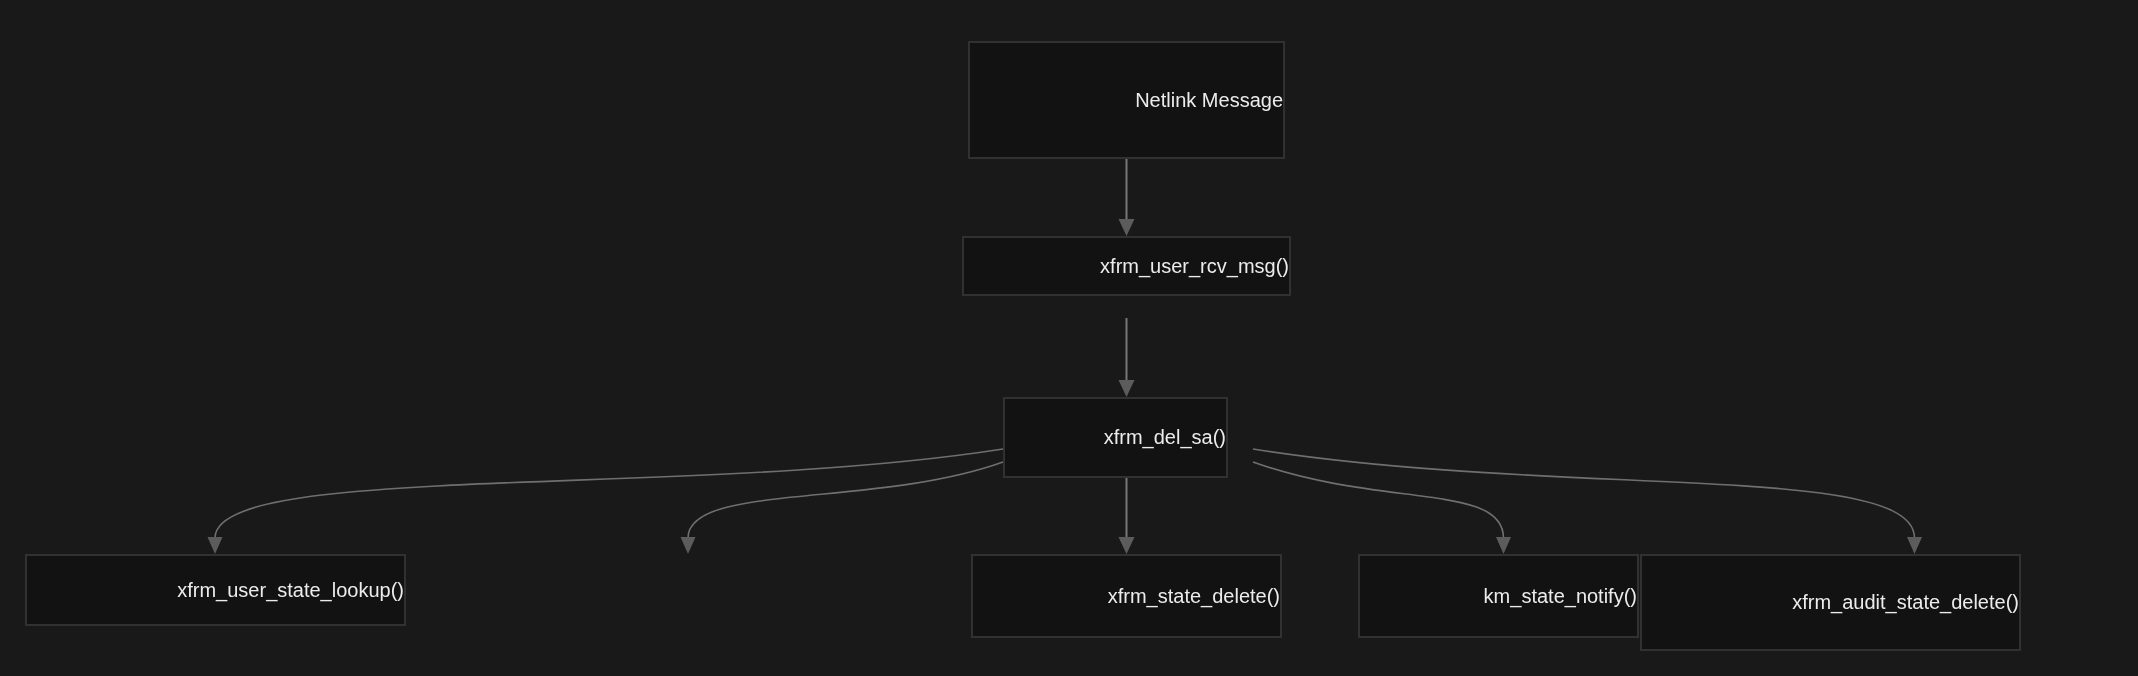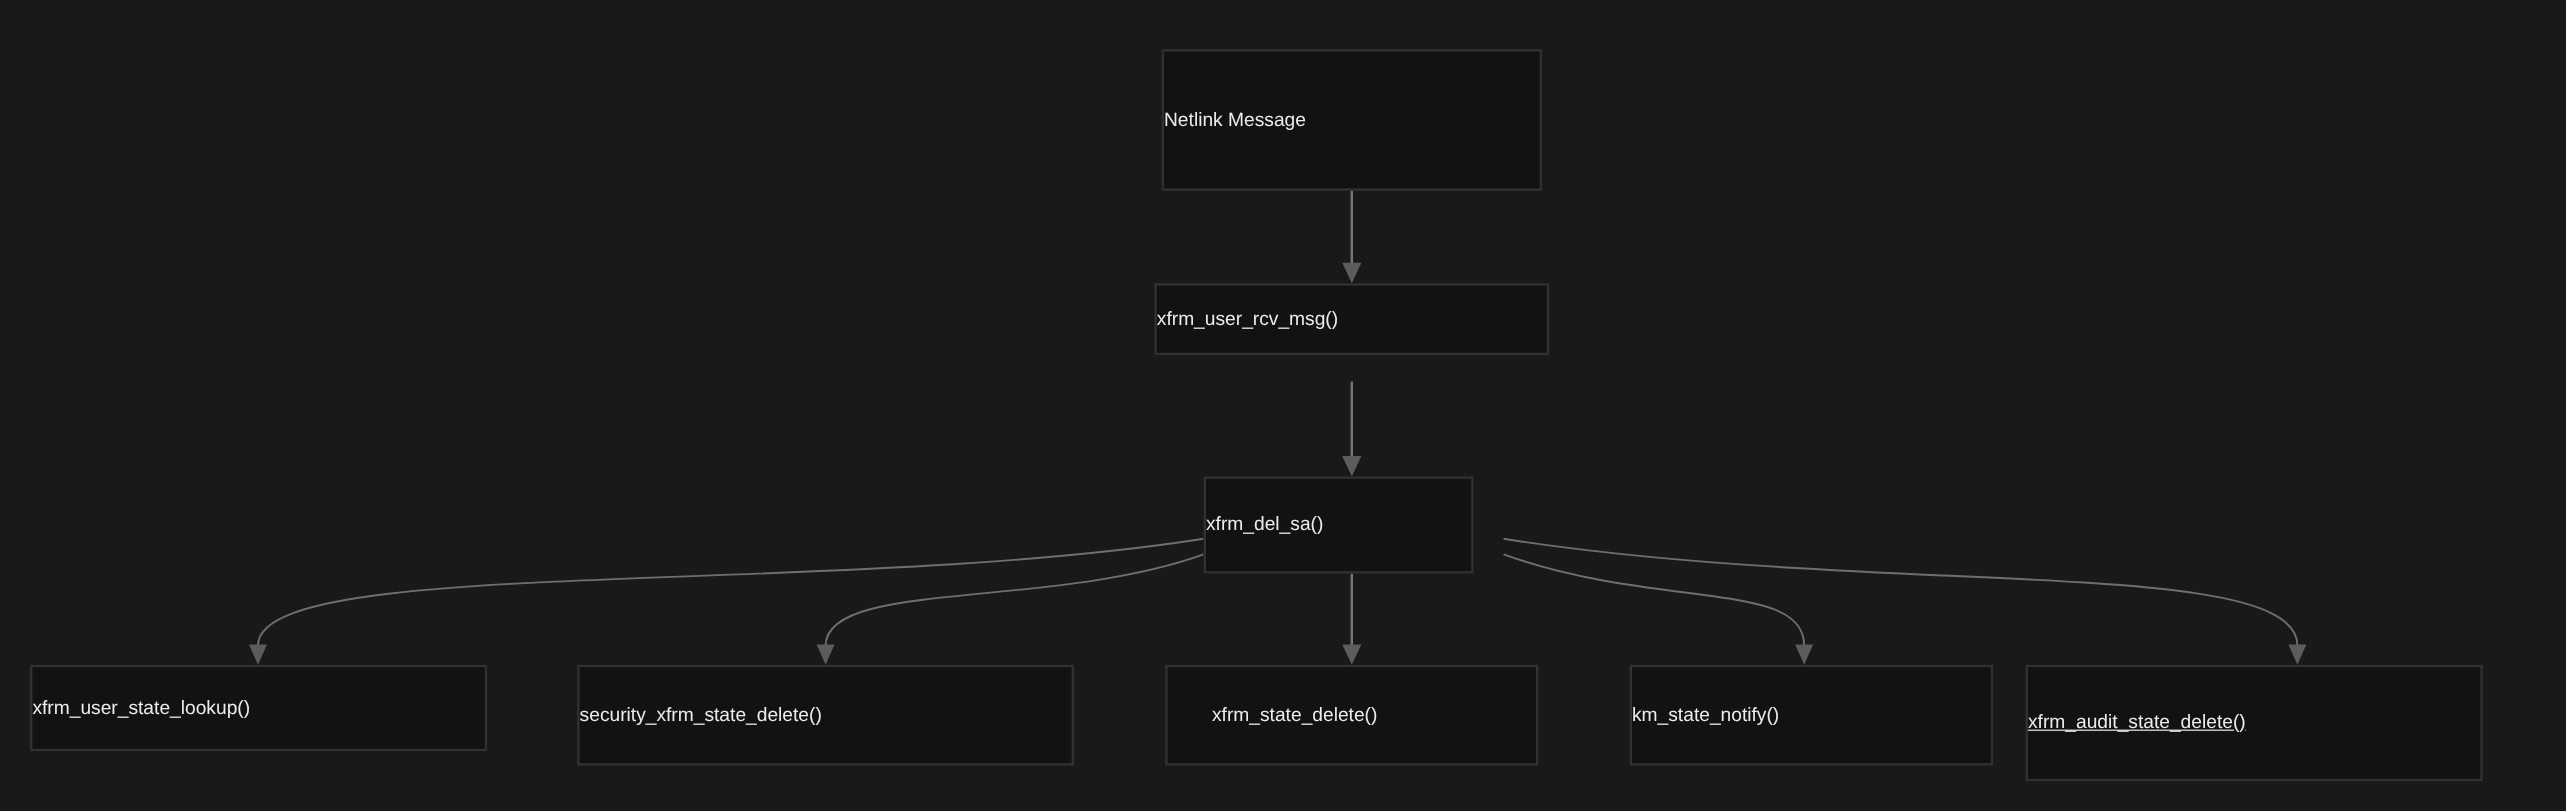--- a/index.html
+++ b/index.html
@@ -35,37 +35,37 @@
   .arrowhead {
     fill: #5c5c5c;
     stroke: none;
   }
   .node {
     position: absolute;
     background: #121212;
     border: 2px solid #313131;
     box-sizing: border-box;
     color: #ececec;
-    font-size: 16px;
+    font-size: 20px;
     display: flex;
     flex-direction: column;
-    align-items: flex-start;
+    align-items: flex-end;
     justify-content: center;
     text-align: center;
     line-height: 37px;
     white-space: nowrap;
   }
   .node-netlink        { left: 968px;  top: 41px;  width: 317px; height: 118px; }
   .node-rcv-msg        { left: 962px;  top: 236px; width: 329px; height: 60px; }
   .node-del-sa         { left: 1003px; top: 397px; width: 225px; height: 81px; }
   .node-lookup         { left: 25px;   top: 554px; width: 381px; height: 72px; }
   .node-security-del   { left: 481px;  top: 554px; width: 414px; height: 84px; }
   .node-state-del      { left: 971px;  top: 554px; width: 311px; height: 84px; padding-left: 37px; }
-  .node-km-notify      { left: 1358px; top: 554px; width: 303px; height: 84px; }
-  .node-audit-del      { left: 1688px; top: 554px; width: 381px; height: 97px; text-decoration: underline; }
+  .node-km-notify      { left: 1358px; top: 554px; width: 281px; height: 84px; }
+  .node-audit-del      { left: 1640px; top: 554px; width: 381px; height: 97px; }
 </style>
 </head>
 <body>
 
 <div class="canvas">
 
   <svg class="edges" viewBox="0 0 2138 676" xmlns="http://www.w3.org/2000/svg">
 
     <line class="edge-line" x1="1126.5" y1="159" x2="1126.5" y2="221"></line>
     <polygon class="arrowhead" points="1118.5,219 1134.5,219 1126.5,236"></polygon>
@@ -98,23 +98,20 @@
   </div>
 
   <div class="node node-del-sa">
     <span>xfrm_del_sa()</span>
   </div>
 
   <div class="node node-lookup">
     <span>xfrm_user_state_lookup()</span>
   </div>
 
-  <div class="node node-security-del">
-    <span>security_xfrm_state_delete()</span>
-  </div>
 
   <div class="node node-state-del">
     <span>xfrm_state_delete()</span>
   </div>
 
   <div class="node node-km-notify">
     <span>km_state_notify()</span>
   </div>
 
   <div class="node node-audit-del">

